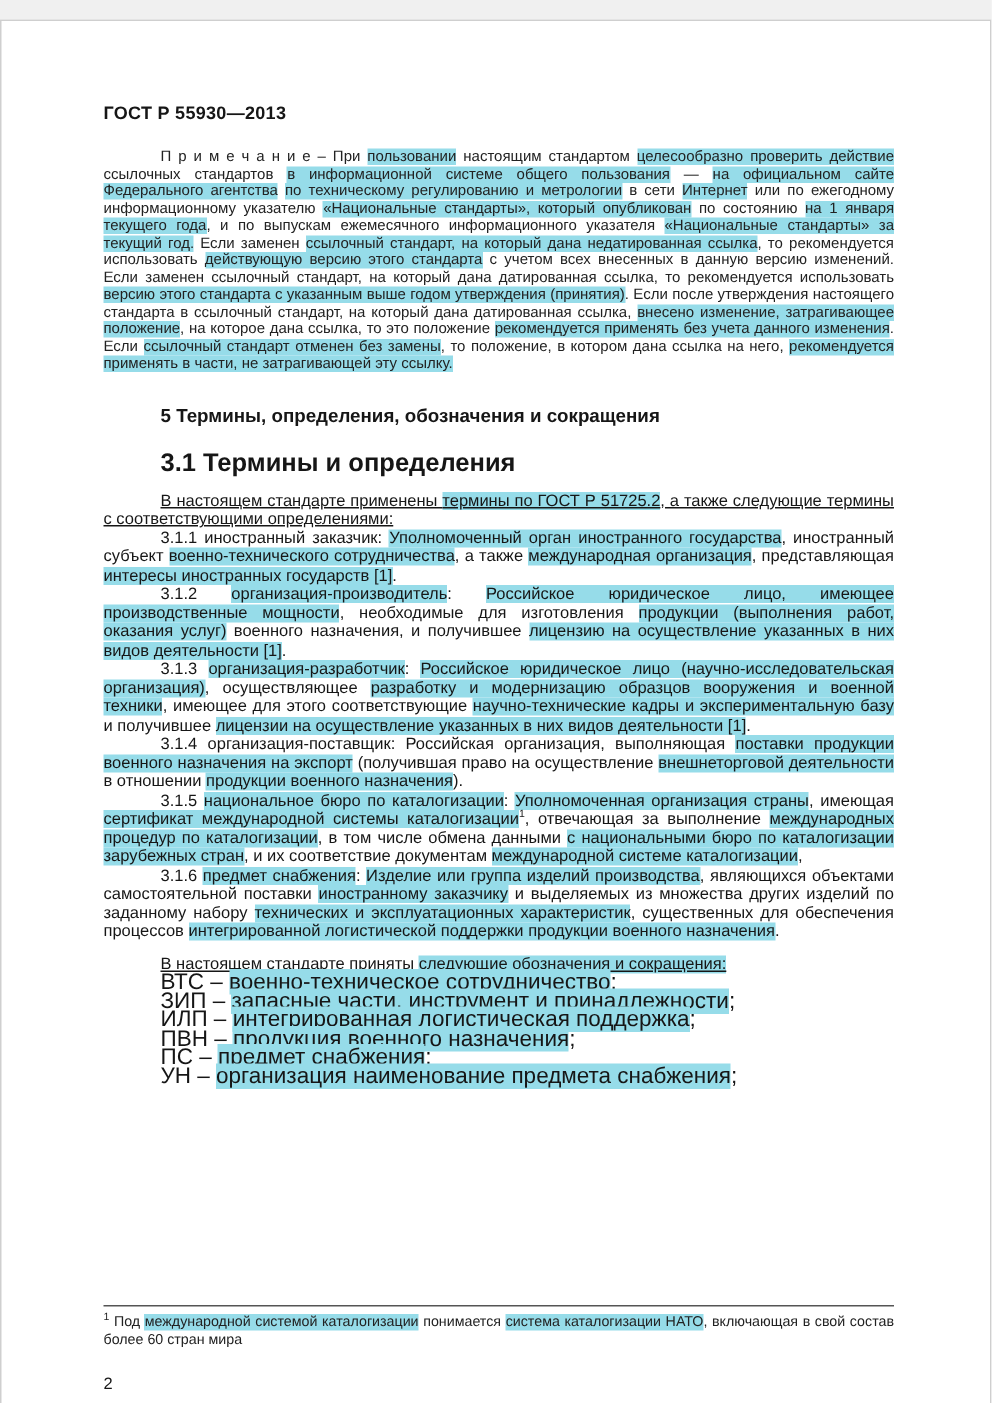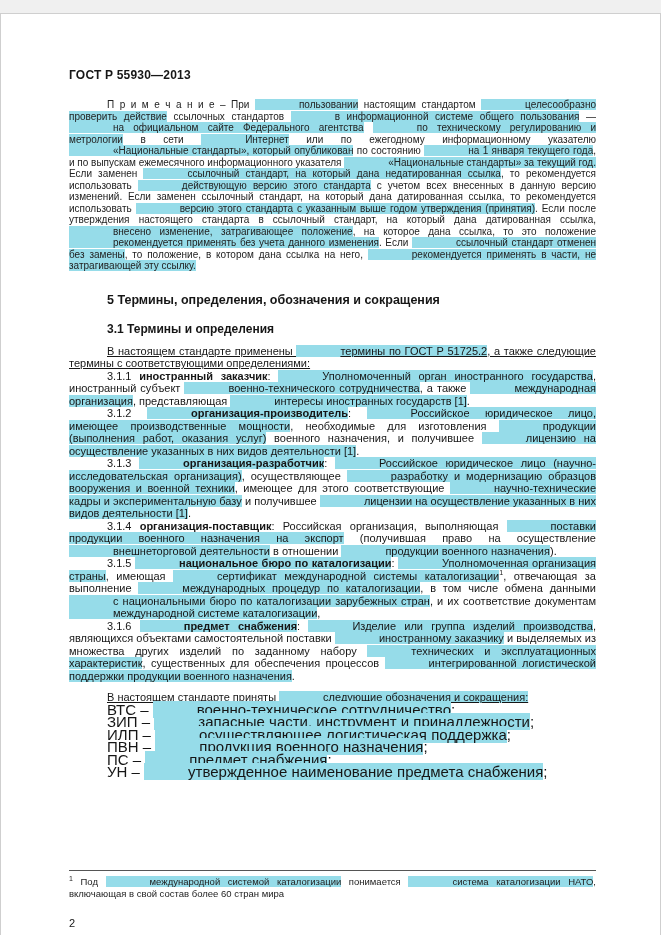--- a/index.html
+++ b/index.html
@@ -11,28 +11,28 @@
     border:1px solid #cfcfcf; position:relative; color:#161616;
     margin:13px auto; overflow:hidden;
   }
   .inner { padding:54px 64px 0 68px; }
   .doc-header { font-size:12px; font-weight:bold; letter-spacing:.2px; }
   .note {
     margin-top:17px; font-size:10px; line-height:11.5px;
     text-align:justify; text-indent:38px; color:#222;
   }
   .h-main { font-size:12.5px; font-weight:bold; margin:21px 0 0 38px; }
-  .h-sub  { font-size:12px; font-weight:bold; margin:15px 0 0 38px; }
+  .h-sub  { font-size:17px; font-weight:bold; margin:15px 0 0 38px; }
   .mt-lg  { margin-top:24px; }
   .body { font-size:11px; line-height:12.5px; text-align:justify; }
   .ind  { text-indent:38px; }
   .mt   { margin-top:9px;text-decoration:underline; }
   .abbr-line { font-size:15px; line-height:12.6px; margin-left:38px; }
-  .b  { font-weight:bold; }
-  .hl { background-color:var(--hl);padding-left:44px; }
+  .b  { font-weight:normal; }
+  .hl { background-color:var(--hl); }
   sup { font-size:7px; line-height:0; }
   .footnote {
     position:absolute; left:68px; right:64px; bottom:48px;
     font-size:9.5px; line-height:11.5px; text-align:justify; color:#222;
   }
   .footnote-rule { border-top:1px solid #555; margin-bottom:5px; }
   .page-number { position:absolute; left:68px; bottom:18px; font-size:11px; }
 </style>
 </head>
 <body>
@@ -53,24 +53,24 @@
     <p class="body ind"><span>3.1.2 </span><span class="b hl">организация-производитель</span><span>: </span><span class="hl">Российское юридическое лицо, имеющее производственные мощности</span><span>, необходимые для изготовления </span><span class="hl">продукции (выполнения работ, оказания услуг)</span><span> военного назначения, и получившее </span><span class="hl">лицензию на осуществление указанных в них видов деятельности [1]</span><span>.</span></p>
     <p class="body ind"><span>3.1.3 </span><span class="b hl">организация-разработчик</span><span>: </span><span class="hl">Российское юридическое лицо (научно-исследовательская организация)</span><span>, осуществляющее </span><span class="hl">разработку и модернизацию образцов вооружения и военной техники</span><span>, имеющее для этого соответствующие </span><span class="hl">научно-технические кадры и экспериментальную базу</span><span> и получившее </span><span class="hl">лицензии на осуществление указанных в них видов деятельности [1]</span><span>.</span></p>
     <p class="body ind"><span>3.1.4 </span><span class="b">организация-поставщик</span><span>: Российская организация, выполняющая </span><span class="hl">поставки продукции военного назначения на экспорт</span><span> (получившая право на осуществление </span><span class="hl">внешнеторговой деятельности</span><span> в отношении </span><span class="hl">продукции военного назначения</span><span>).</span></p>
     <p class="body ind"><span>3.1.5 </span><span class="b hl">национальное бюро по каталогизации</span><span>: </span><span class="hl">Уполномоченная организация страны</span><span>, имеющая </span><span class="hl">сертификат международной системы каталогизации</span><sup>1</sup><span>, отвечающая за выполнение </span><span class="hl">международных процедур по каталогизации</span><span>, в том числе обмена данными </span><span class="hl">с национальными бюро по каталогизации зарубежных стран</span><span>, и их соответствие документам </span><span class="hl">международной системе каталогизации</span><span>,</span></p>
     <p class="body ind"><span>3.1.6 </span><span class="b hl">предмет снабжения</span><span>: </span><span class="hl">Изделие или группа изделий производства</span><span>, являющихся объектами самостоятельной поставки </span><span class="hl">иностранному заказчику</span><span> и выделяемых из множества других изделий по заданному набору </span><span class="hl">технических и эксплуатационных характеристик</span><span>, существенных для обеспечения процессов </span><span class="hl">интегрированной логистической поддержки продукции военного назначения</span><span>.</span></p>
 
 
     <p class="body ind mt"><span>В настоящем стандарте приняты </span><span class="hl">следующие обозначения и сокращения:</span></p>
     <div class="abbr-line"><span>ВТС – </span><span class="hl">военно-техническое сотрудничество</span><span>;</span></div>
     <div class="abbr-line"><span>ЗИП – </span><span class="hl">запасные части, инструмент и принадлежности</span><span>;</span></div>
-    <div class="abbr-line"><span>ИЛП – </span><span class="hl">осуществляющее логистическая поддержка</span><span>;</span></div>
+    <div class="abbr-line"><span>ИЛП – </span><span class="hl">интегрированная логистическая поддержка</span><span>;</span></div>
     <div class="abbr-line"><span>ПВН – </span><span class="hl">продукция военного назначения</span><span>;</span></div>
     <div class="abbr-line"><span>ПС – </span><span class="hl">предмет снабжения</span><span>;</span></div>
-    <div class="abbr-line"><span>УН – </span><span class="hl">утвержденное наименование предмета снабжения</span><span>;</span></div>
+    <div class="abbr-line"><span>УН – </span><span class="hl">организация наименование предмета снабжения</span><span>;</span></div>
 
   </div>
 
   <div class="footnote">
     <div class="footnote-rule"></div>
     <p><sup>1</sup><span> Под </span><span class="hl">международной системой каталогизации</span><span> понимается </span><span class="hl">система каталогизации НАТО</span><span>, включающая в свой состав более 60 стран мира</span></p>
   </div>
 
   <div class="page-number">2</div>
 </div>

